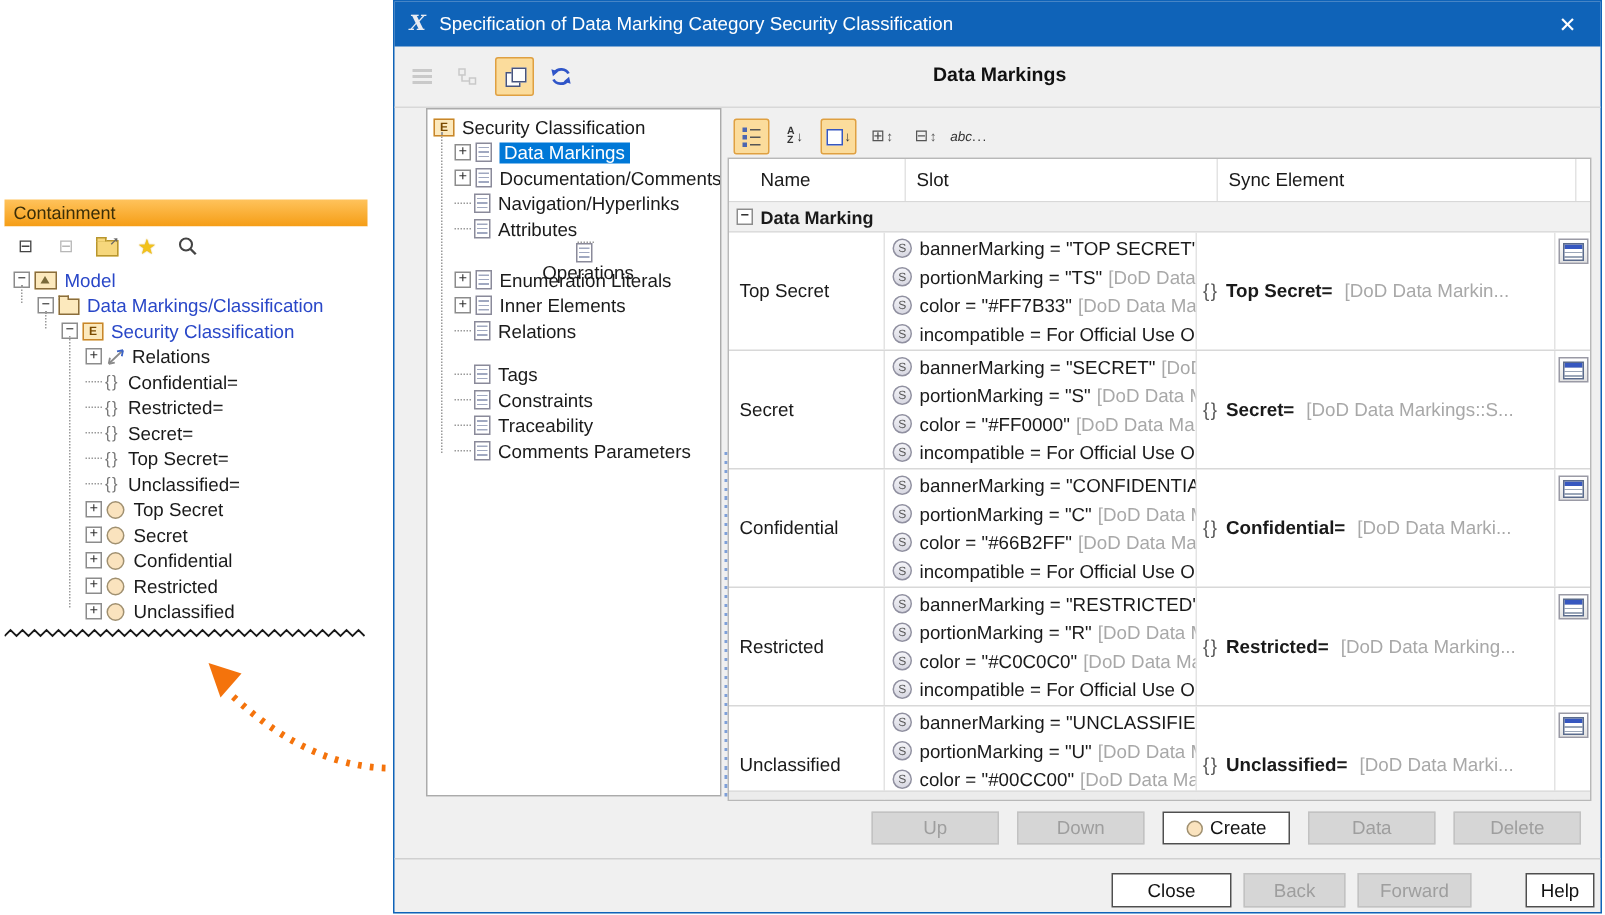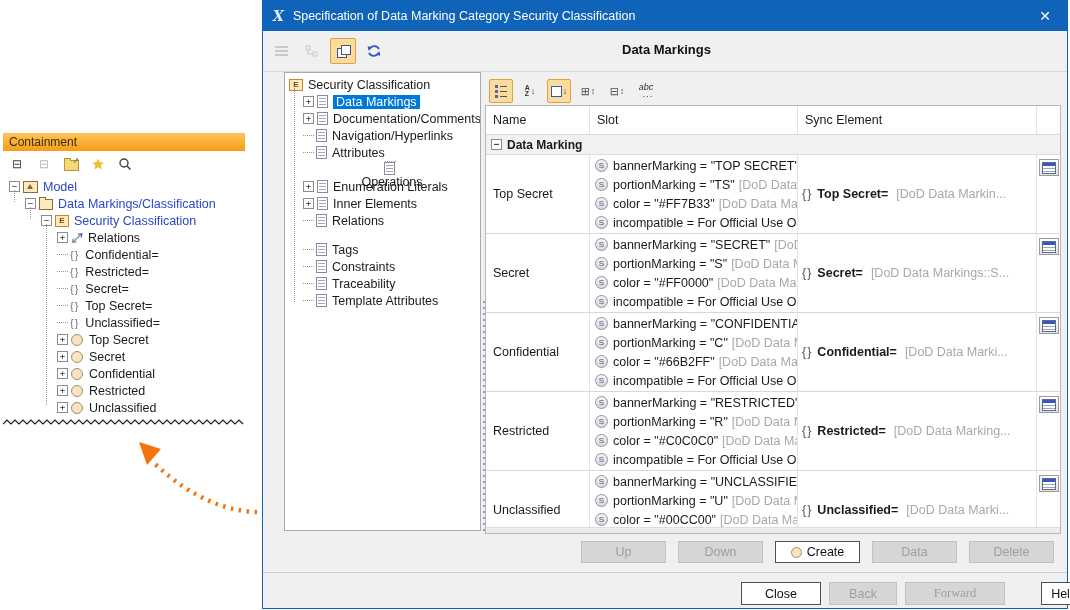--- a/index.html
+++ b/index.html
@@ -73,27 +73,27 @@
   .gridg .gr{display:flex;align-items:center;gap:2px;}
   .gridg .sq{width:3px;height:3px;background:#4C66B0;}
   .gridg .lnn{width:7px;height:1px;background:#555;}
   .sortg{display:flex;align-items:center;gap:1px;}
   .sortg .az{display:flex;flex-direction:column;font-size:7px;line-height:6px;color:#333;font-weight:bold;}
   .smallarrow{font-size:9px;color:#333;line-height:9px;}
   .grpg{display:flex;align-items:center;gap:1px;}
   .grpg .doc{width:9px;height:9px;border:1px solid #3657C0;background:#FFF;}
   .boxglyph{font-size:11px;color:#555;line-height:11px;}
   .updn{font-size:9px;color:#555;}
-  .abcg{display:flex;flex-direction:column;align-items:flex-end;line-height:7px;}
+  .abcg{display:flex;flex-direction:row;align-items:flex-end;line-height:7px;}
   .abcg .a{font-size:9px;font-style:italic;color:#333;}
   .abcg .d{font-size:9px;color:#333;letter-spacing:1px;}
 
   .tbl-box{position:absolute;left:222px;top:104px;width:576px;height:429px;background:#FFF;
            border:1px solid #B8B8B8;box-sizing:border-box;overflow:hidden;}
-  .thead{display:flex;height:28px;border-bottom:1px solid #D8D8D8;align-items:stretch;}
+  .thead{display:flex;height:28px;border-bottom:1px solid #D8D8D8;align-items:stretch;padding-left:14px;}
   .th{display:flex;align-items:center;padding-left:7px;border-right:1px solid #E3E3E3;box-sizing:border-box;}
   .w-name{width:104px;flex:none;} .w-slot{width:208px;flex:none;} .w-sync{width:239px;flex:none;} .w-btn{flex:1;border-right:none;}
   .group-row{height:19px;background:#F1F1F1;border-bottom:1px solid #DCDCDC;display:flex;align-items:center;
              gap:5px;padding-left:5px;font-weight:bold;font-size:12px;}
   .gexp{width:9px;height:9px;border:1px solid #8C8C8C;background:#FFF;font-size:9px;line-height:8px;text-align:center;color:#333;font-family:"DejaVu Sans Mono",monospace;}
   .trow{display:flex;border-bottom:1px solid #D8D8D8;height:78px;}
   .cell-name{width:104px;flex:none;display:flex;align-items:center;padding-left:7px;border-right:1px solid #E3E3E3;box-sizing:border-box;}
   .cell-slot{width:208px;flex:none;padding:1px 0 0 5px;border-right:1px solid #E3E3E3;box-sizing:border-box;overflow:hidden;}
   .slot-line{height:19px;display:flex;align-items:center;white-space:nowrap;}
   .ic-slot{width:11px;height:11px;flex:none;border-radius:50%;background:linear-gradient(#F4F4F8,#D8D8E2);
@@ -116,21 +116,21 @@
        font-family:inherit;font-size:12.5px;box-sizing:border-box;padding:0;}
   .btn.disabled{background:#D6D6D6;color:#9E9E9E;border:1px solid #C2C2C2;}
   .btn.enabled{background:#FFF;color:#111;border:1px solid #4F4F4F;}
   .mini-circ{width:9px;height:9px;border-radius:50%;background:#FAE3BE;border:1px solid #A09070;margin-right:5px;}
   .sep{position:absolute;left:0;top:571px;width:100%;border-top:1px solid #D0D0D0;}
   .nav-row{position:absolute;left:478px;top:581px;display:flex;}
   .nav-row .btn{height:23px;margin-left:8px;}
   .nav-row .btn:first-child{margin-left:0;}
   .nav-row .btn:nth-child(1){width:80px;}
   .nav-row .btn:nth-child(2){width:68px;}
-  .nav-row .btn:nth-child(3){width:100px;font-family:Liberation Serif, serif;}
+  .nav-row .btn:nth-child(3){width:76px;}
   .nav-row .btn:nth-child(4){width:46px;margin-left:36px;}
 </style>
 </head>
 <body>
 
 <div class="containment">
   <div class="cont-header">Containment</div>
   <div class="cont-toolbar">
     <span class="ct-btn">
         <span class="cbox">⊟</span>
@@ -365,21 +365,21 @@
         <span class="ic-page">
           <i class="pl"></i>
         </span>
         <span class="lbl">Traceability</span>
       </div>
       <div class="tree-row" style="padding-left: 14px;">
         <span class="stub"></span>
         <span class="ic-page">
           <i class="pl"></i>
         </span>
-        <span class="lbl">Template Attributes</span>
+        <span class="lbl">Comments Parameters</span>
       </div>
     </div>
   <div class="splitter"></div>
 
   <div class="tbl-toolbar">
     <span class="ti active">
       <span class="gridg">
         <span class="gr">
             <i class="sq"></i>
             <i class="lnn"></i>

